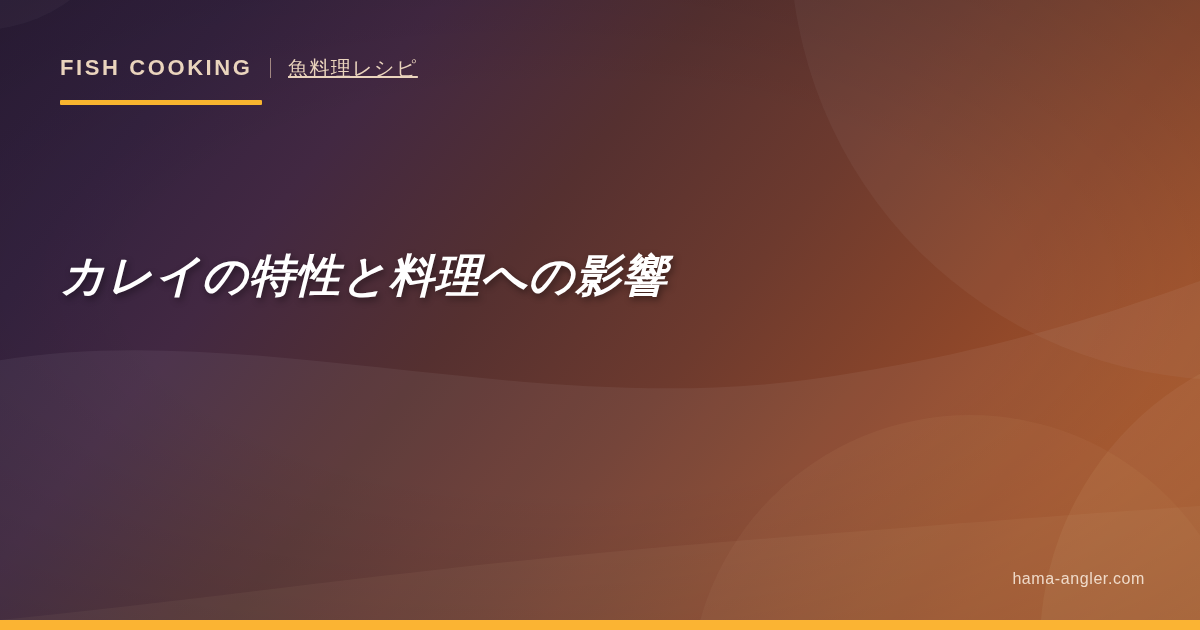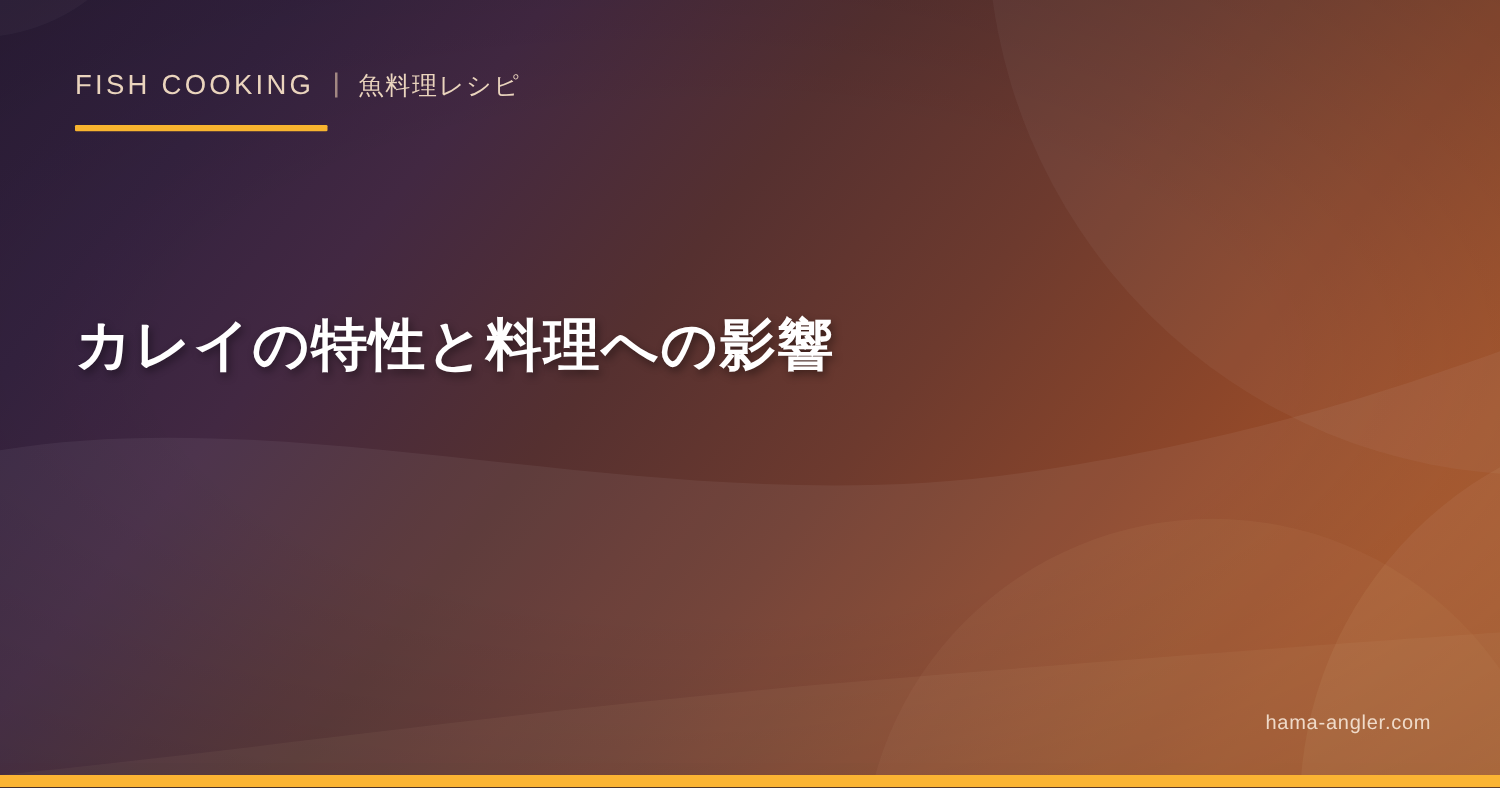--- a/index.html
+++ b/index.html
@@ -113,38 +113,39 @@
   }
   .kicker-row {
     display: flex;
     align-items: baseline;
     white-space: nowrap;
   }
   .kicker-en {
     font-size: 22px;
     letter-spacing: 2.6px;
     color: #ead4bd;
-    font-weight: 400;
+    font-weight: 700;
     line-height: 1;
   }
   .kicker-sep {
     display: inline-block;
     width: 1.5px;
     height: 20px;
     background: #c6aa9a;
     opacity: 0.75;
     margin: 0 17px;
     transform: translateY(3px);
   }
   .kicker-ja {
     font-size: 20px;
     letter-spacing: 1.4px;
     color: #ead4bd;
     font-weight: 400;
     line-height: 1;
+    text-decoration: underline;
   }
   .accent-bar {
     margin-top: 21px;
     width: 202px;
     height: 5px;
     background: #f8b42f;
     border-radius: 1px;
   }
 
   
@@ -155,20 +156,21 @@
     width: 1040px;
   }
   .title {
     margin: 0;
     font-size: 45px;
     font-weight: 700;
     color: #ffffff;
     letter-spacing: 1.2px;
     line-height: 1.38;
     text-shadow: 2px 3px 7px rgba(0,0,0,0.42);
+    font-style: italic;
   }
 
   
   .site-url {
     position: absolute;
     right: 55px;
     bottom: 42px;
     font-size: 16px;
     letter-spacing: 0.6px;
     color: rgba(255, 244, 232, 0.82);

